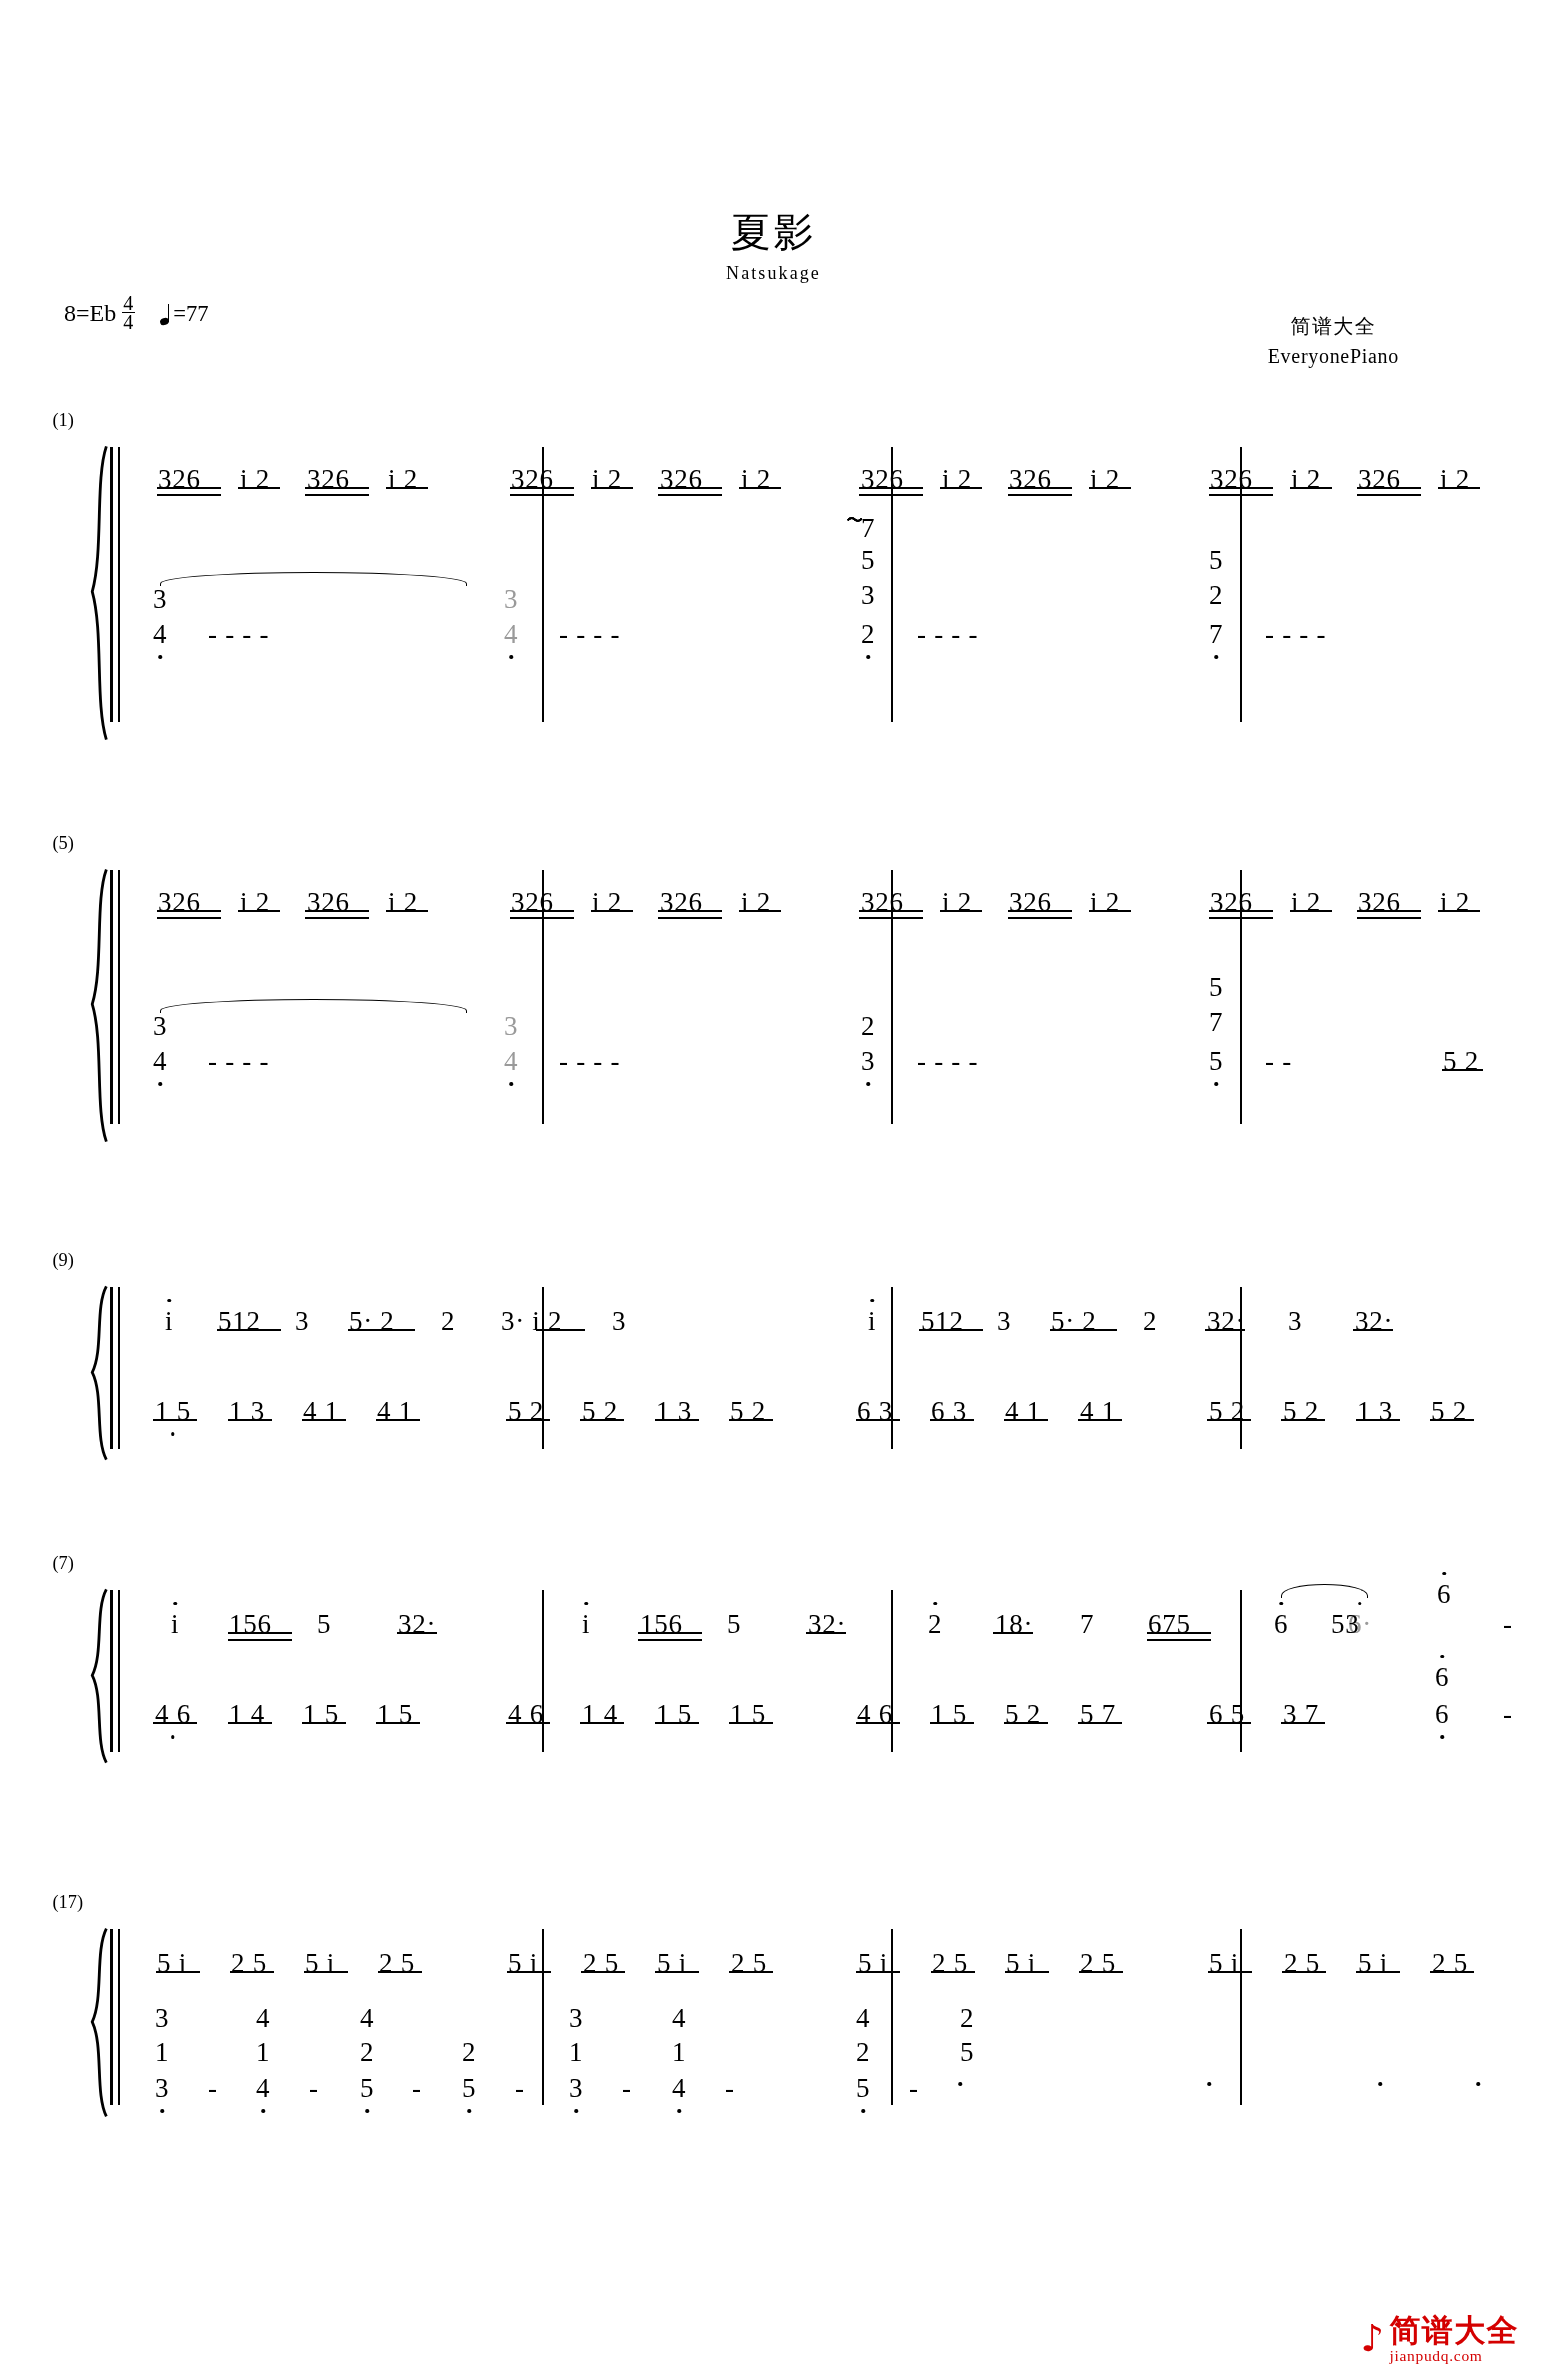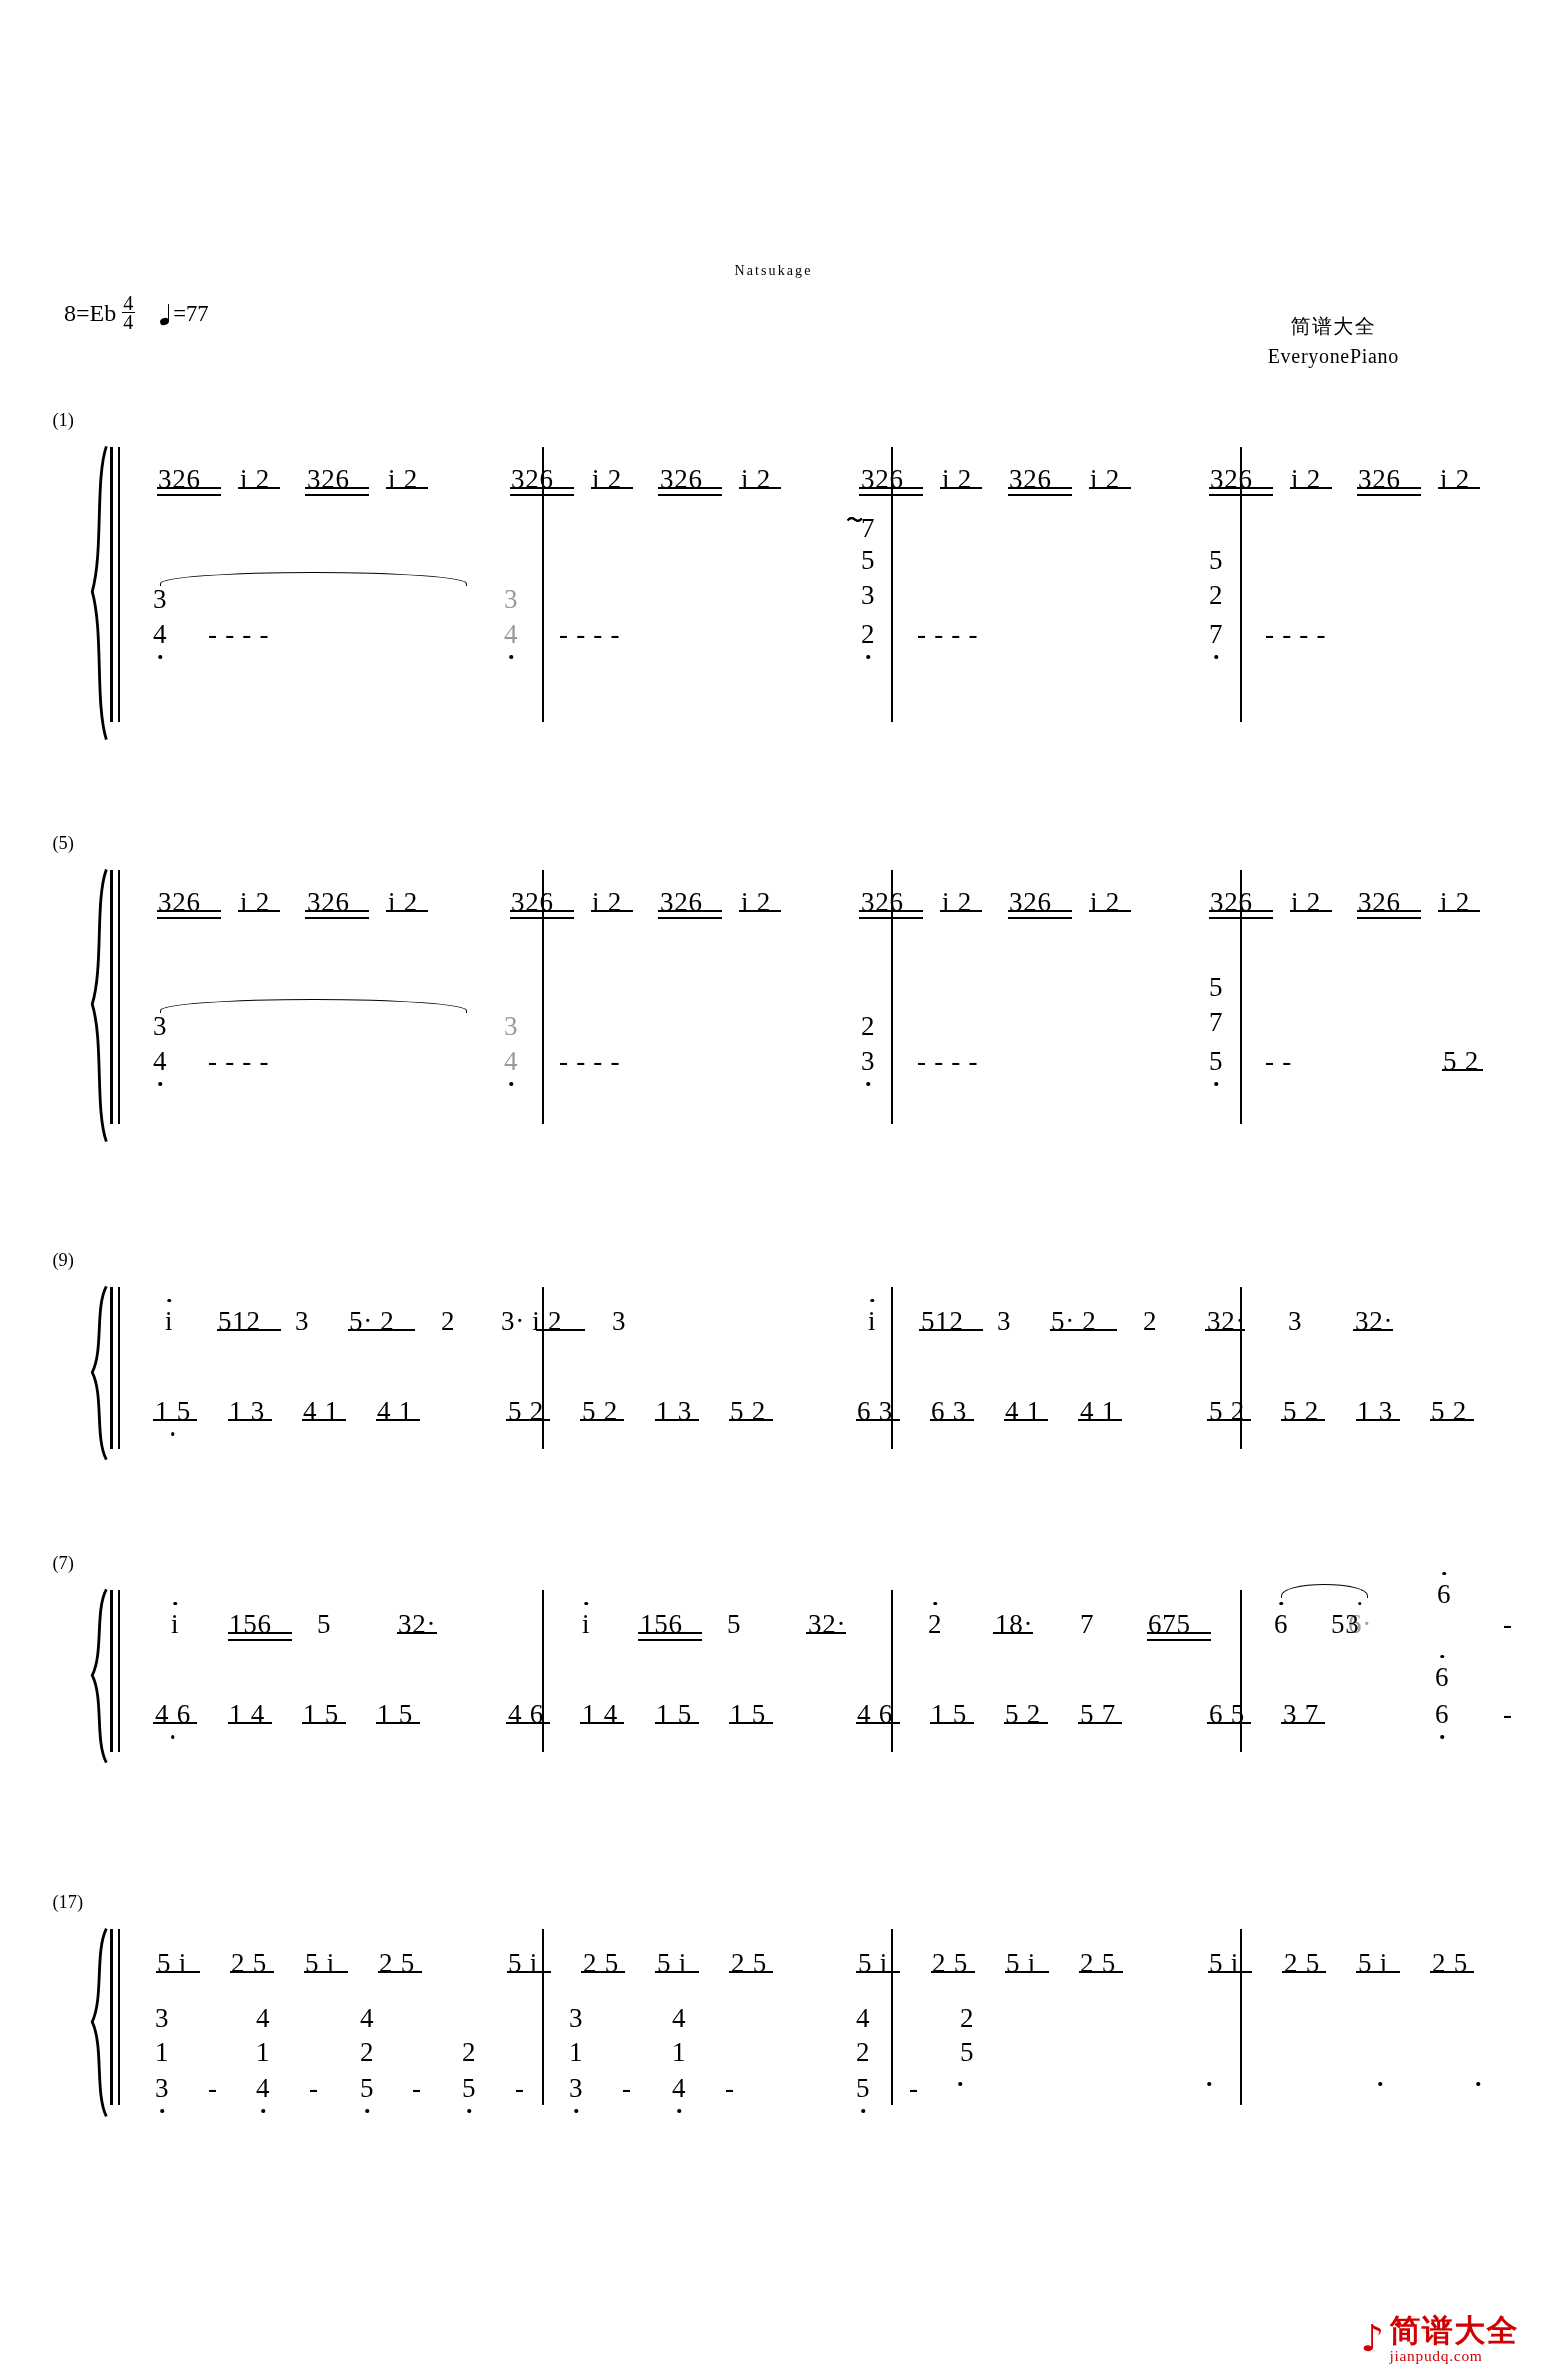--- a/index.html
+++ b/index.html
@@ -30,21 +30,21 @@
     font-size: 40px;
     font-family: "DejaVu Sans", sans-serif;
     letter-spacing: 2.8px;
   }
   .subtitle {
     position: absolute;
     top: 263px;
     left: 0;
     width: 1547px;
     text-align: center;
-    font-size: 14px;
+    font-size: 18px;
     font-family: "Liberation Serif", serif;
     letter-spacing: 2.1px;
   }
   .keysig {
     position: absolute;
     top: 295px;
     left: 64px;
     font-size: 24px;
     font-family: "Liberation Serif", serif;
     display: flex;
@@ -228,20 +228,21 @@
     font-size: 37px;
     color: #d40000;
     font-family: "DejaVu Sans", sans-serif;
   }
 </style>
 </head>
 <body>
 
 <div class="sheet">
 
+  <div class="title">夏影</div>
   <div class="subtitle">Natsukage</div>
 
   <div class="keysig">
     <span>8=Eb</span>
     <span class="frac">
       <span class="num">4</span>
       <span class="den">4</span>
     </span>
     <span class="tempo">
       <span class="quarter-note"></span>

